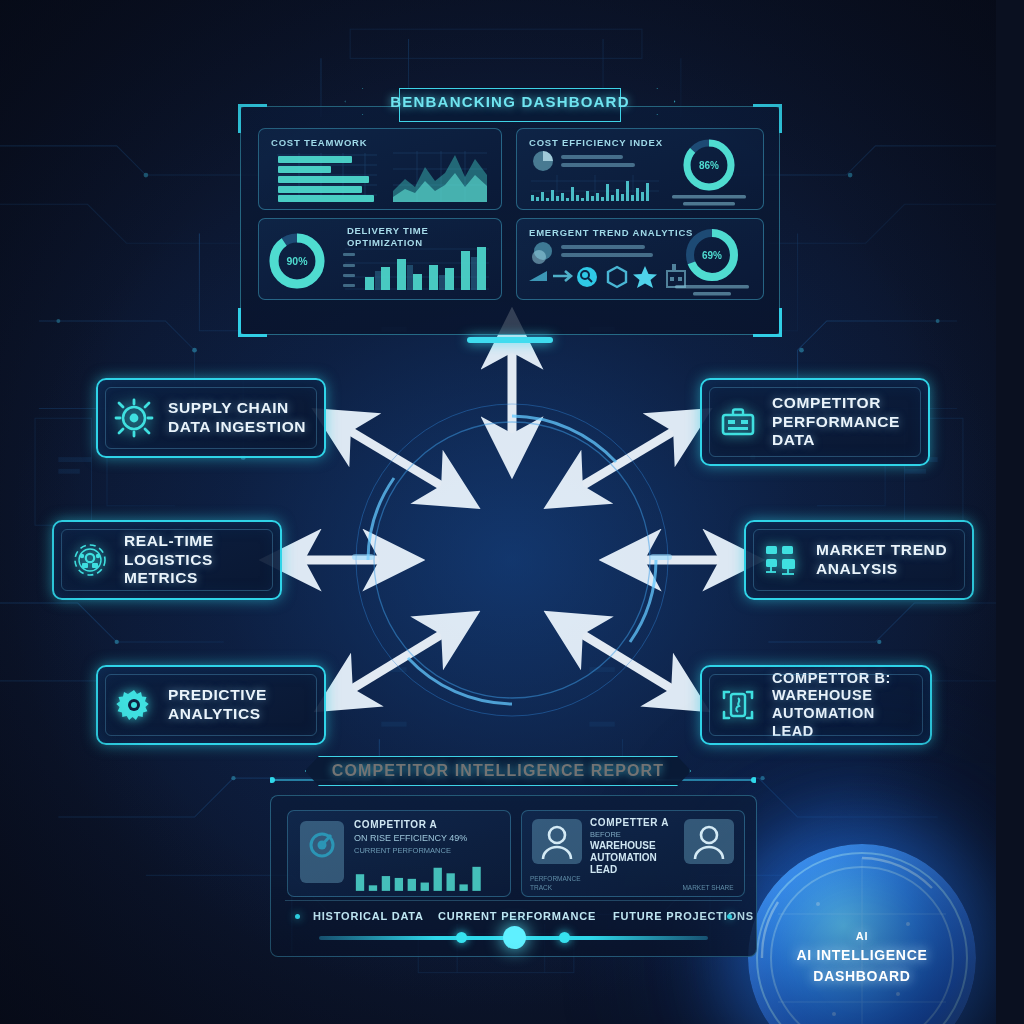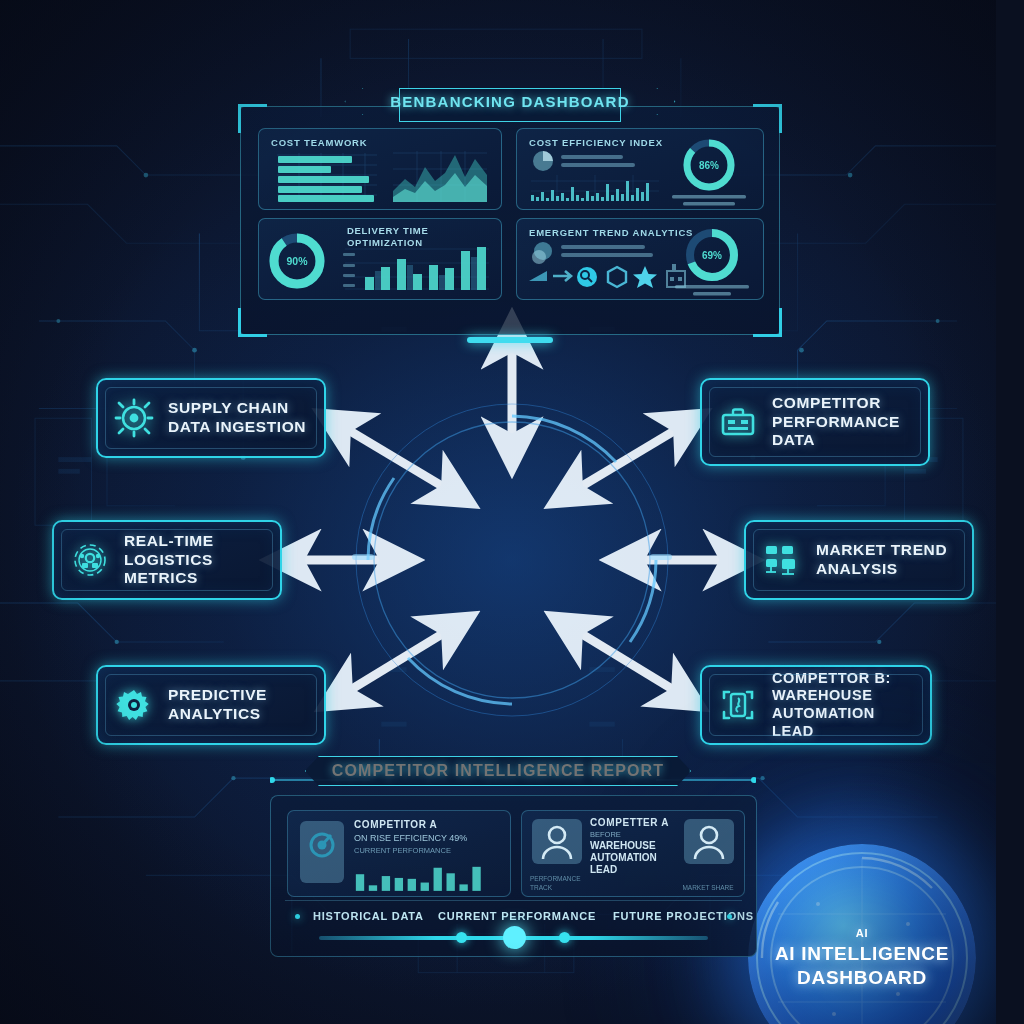--- a/index.html
+++ b/index.html
@@ -55,21 +55,21 @@
 
   
   #hub{position:absolute;left:398px;top:446px;width:228px;height:228px;border-radius:50%;
     background:radial-gradient(circle at 42% 36%, #5cc8ff 0%, #2b86f5 36%, #1358d8 62%, #0b3ba8 82%, #082a78 100%);
     box-shadow:0 0 70px 22px rgba(40,130,255,.55), 0 0 140px 50px rgba(20,90,220,.28),
                inset 0 0 50px rgba(150,220,255,.35);}
   .ring{position:absolute;border-radius:50%;border:2px solid rgba(120,215,255,.55);}
   #hub-label{position:absolute;left:0;right:0;top:50%;transform:translateY(-50%);
     text-align:center;color:#ffffff;font-weight:700;letter-spacing:.7px;line-height:1.28;
     text-shadow:0 0 12px rgba(190,235,255,.95);z-index:5;}
-  #hub-label .big{font-size:19px;}
+  #hub-label .big{font-size:14px;}
   #hub-label .small{font-size:11px;display:block;margin-bottom:2px;}
 
   
   #report{position:absolute;left:270px;top:795px;width:485px;height:160px;
     border:1px solid rgba(70,170,205,.45);border-radius:8px;
     background:linear-gradient(180deg, rgba(11,28,58,.72), rgba(9,20,44,.78));}
   #rep-title{position:absolute;left:50%;top:756px;transform:translateX(-50%);
     padding:5px 26px;color:#737373;font-size:16px;font-weight:700;letter-spacing:1.1px;white-space:nowrap;
     background:rgba(9,26,54,.95);border:1px solid #3fd3e6;z-index:6;
     clip-path:polygon(14px 0,calc(100% - 14px) 0,100% 50%,calc(100% - 14px) 100%,14px 100%,0 50%);

